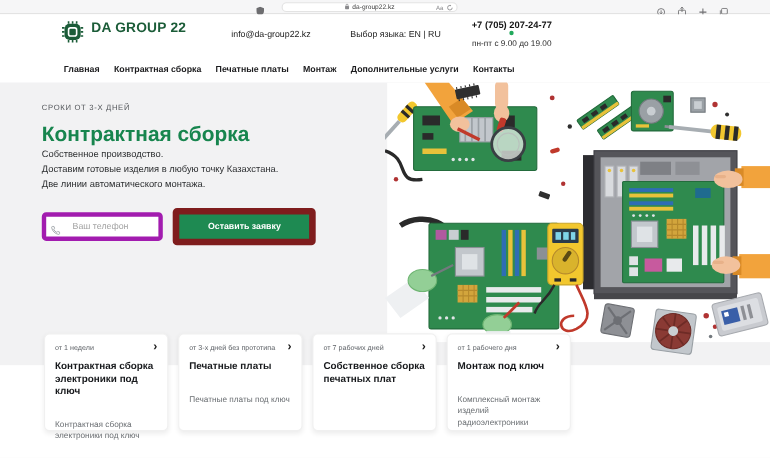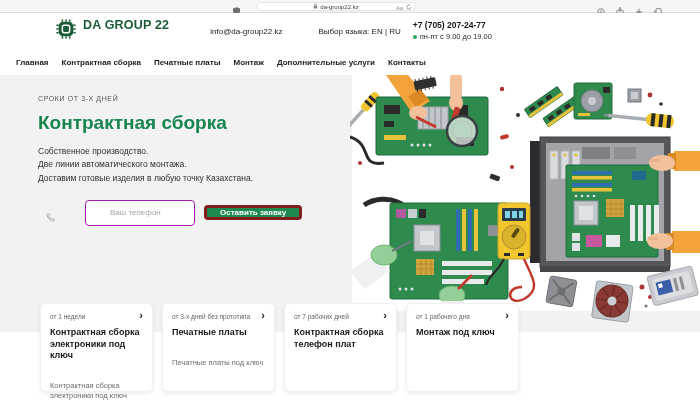--- a/index.html
+++ b/index.html
@@ -18,45 +18,45 @@
   .chrome-right { position:absolute; right:38px; top:2px; display:flex; gap:11px; align-items:center; }
 
   
   .site-header { position:absolute; top:13px; left:0; width:700px; height:36px;
     background:#fff; display:flex; align-items:center; padding-left:55px; }
   .logo { display:flex; align-items:flex-start; gap:6px; }
   .brand { font-size:12.5px; font-weight:800; color:#1b5c38; letter-spacing:.2px; white-space:nowrap; }
   .hdr-email { margin-left:41px; font-size:8px; color:#222; }
   .hdr-lang { margin-left:36px; font-size:8px; color:#222; white-space:nowrap; }
   .hdr-lang b { font-weight:400; }
-  .hdr-phone-block { margin-left:12px; line-height:1.35; }
+  .hdr-phone-block { margin-left:28px; line-height:1.35; }
   .hdr-phone { font-size:8.5px; font-weight:700; color:#151515; }
-  .hdr-hours { font-size:7.5px; color:#2b2b2b; display:flex; align-items:center; gap:3px; }
+  .hdr-hours { font-size:7.5px; color:#2b2b2b; display:flex; align-items:center; gap:3px;flex-direction:column; }
   .dot { width:4px; height:4px; border-radius:50%; background:#22a95c; display:inline-block; }
 
   
   .nav { position:absolute; top:49px; left:0; width:700px; height:26px; background:#fff;
-    display:flex; align-items:center; gap:13px; padding-left:16px; }
+    display:flex; align-items:center; gap:13px; padding-left:58px; }
   .nav a { font-size:8px; font-weight:600; color:#1c1c1e; text-decoration:none; white-space:nowrap; }
 
   
   .hero { position:absolute; top:75px; left:0; width:700px; height:257px; background:#f2f2f3; }
   .hero-content { position:absolute; left:38px; top:20px; width:270px; }
   .eyebrow { font-size:7px; letter-spacing:.6px; color:#54575b; font-weight:500; }
   .h1 { margin-top:9px; width:218px; font-size:19px; font-weight:700; line-height:1.22; color:#1d1f22; }
   .h1 .accent { color:#17854e; display:block; }
-  .desc { margin-top:11px; font-size:8.5px; color:#2d2f31; line-height:1.55; white-space:nowrap; }
+  .desc { font-size:8.5px; color:#2d2f31; line-height:1.55; white-space:nowrap; }
   .form-row { margin-top:15px; display:flex; gap:9px; align-items:center; }
   .input-wrap { position:relative; }
-  .phone-input { width:110px; height:26px; border:1px solid #a21caf; border-radius:4px;
+  .phone-input { width:110px; height:26px; border:4px solid #a21caf; border-radius:4px;
     background:#fff; font-size:8px; padding:0 6px 0 24px; color:#333; outline:none;
-    font-family:"Liberation Sans","DejaVu Sans",sans-serif;margin-left:47px; }
+    font-family:"Liberation Sans","DejaVu Sans",sans-serif; }
   .phone-input::placeholder { color:#a3a3a3; }
   .input-ic { position:absolute; left:8px; top:8px; }
-  .cta { height:15px; padding:0 13px; background:#1e8a52; border:3px solid #7f1d1d; border-radius:4px;
+  .cta { height:34px; padding:0 26px; background:#1e8a52; border:6px solid #7f1d1d; border-radius:4px;
     color:#fff; font-size:8px; font-weight:700; cursor:pointer;
     font-family:"Liberation Sans","DejaVu Sans",sans-serif; }
 
   
   .illu-wrap { position:absolute; top:75px; left:350px; width:350px; height:260px; z-index:1; }
 
   
   .cards { position:absolute; top:303px; left:40px; display:flex; gap:9px; z-index:5; }
   .card { width:113px; height:89px; background:#fff; border:1px solid #f0f0f0; border-radius:5px;
     padding:9px; box-shadow:0 2px 5px rgba(0,0,0,.07); cursor:pointer; }
@@ -157,22 +157,22 @@
 </div>
 
 <div class="hero">
   <div class="hero-content">
     <div class="eyebrow">СРОКИ ОТ 3-Х ДНЕЙ</div>
     <div class="h1">
       <span class="accent">Контрактная сборка</span>
     </div>
     <div class="desc">
       <div>Собственное производство.</div>
+      <div>Доставим готовые изделия в любую точку Казахстана.</div>
       <div>Две линии автоматического монтажа.</div>
-      <div>Доставим готовые изделия в любую точку Казахстана.</div>
     </div>
     <div class="form-row">
       <span class="input-wrap">
         <span class="input-ic">
           <svg width="9" height="9" viewBox="0 0 16 16">
               <path d="M3.2 1.5 L5.4 1.5 L6.5 4.6 L4.9 5.9 C5.9 8.3 7.8 10.2 10.2 11.2 L11.5 9.6 L14.6 10.7 L14.6 12.9 C14.6 13.8 13.8 14.6 12.8 14.4 C7.2 13.4 2.7 8.9 1.7 3.3 C1.5 2.3 2.3 1.5 3.2 1.5 Z" fill="none" stroke="#9aa0a5" stroke-width="1.4"></path>
             </svg>
         </span>
         <input class="phone-input" type="text" placeholder="Ваш телефон" style="">
       </span>
@@ -397,22 +397,23 @@
       <span class="chev">›</span>
     </div>
     <div class="card-title">Печатные платы</div>
     <div class="card-desc">Печатные платы под ключ</div>
   </div>
   <div class="card">
     <div class="card-top">
       <span class="badge">от 7 рабочих дней</span>
       <span class="chev">›</span>
     </div>
-    <div class="card-title">Контрактная сборка телефон плат</div>
+    <div class="card-title">Собственное сборка печатных плат</div>
   </div>
   <div class="card">
     <div class="card-top">
       <span class="badge">от 1 рабочего дня</span>
       <span class="chev">›</span>
     </div>
     <div class="card-title">Монтаж под ключ</div>
+    <div class="card-desc">Комплексный монтаж изделий радиоэлектроники</div>
   </div>
 </div>
 
 </body></html>

